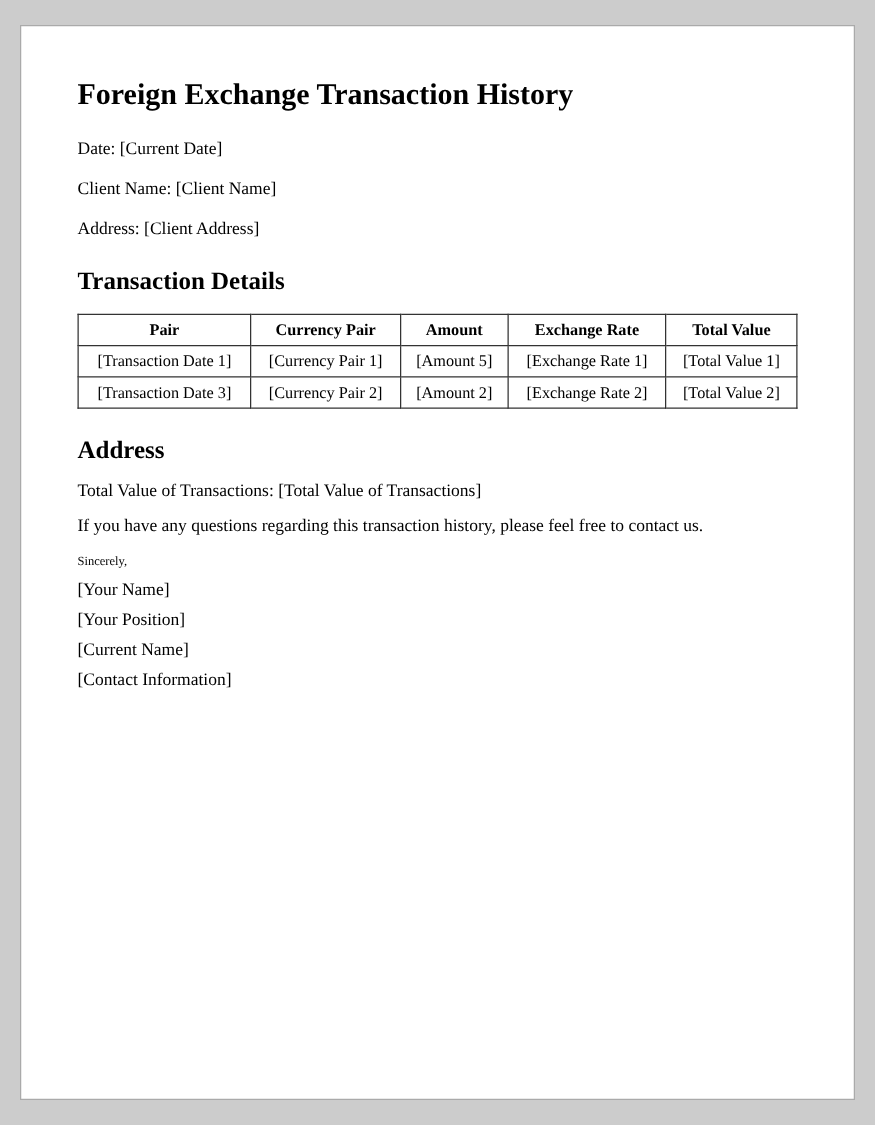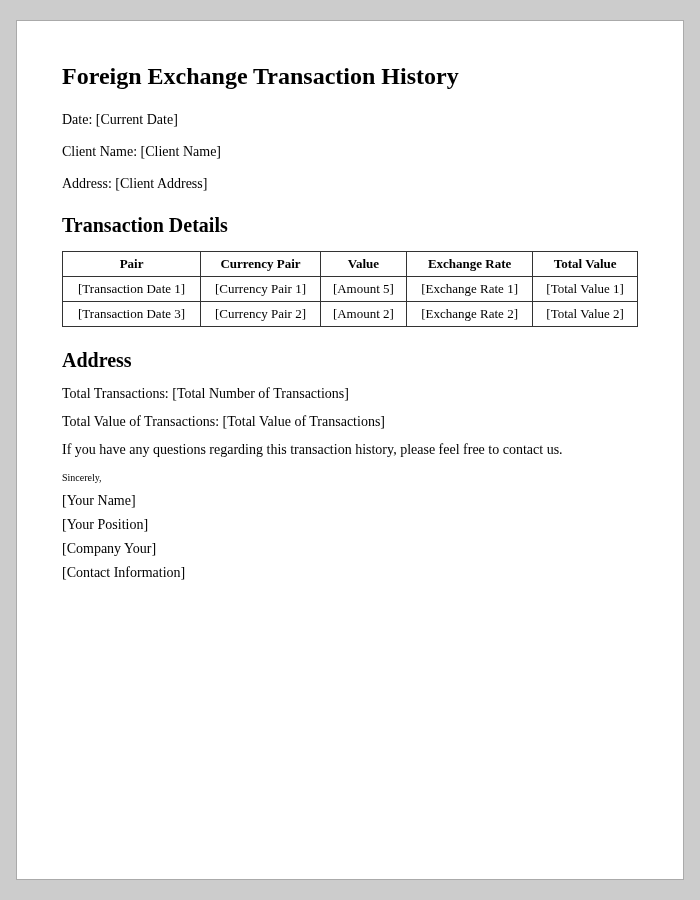--- a/index.html
+++ b/index.html
@@ -97,21 +97,21 @@
   <div class="meta-field">Client Name: [Client Name]</div>
   <div class="meta-field">Address: [Client Address]</div>
 
   <h2 class="section-title">Transaction Details</h2>
 
   <table class="transaction-table">
     <thead>
       <tr>
         <th>Pair</th>
         <th>Currency Pair</th>
-        <th>Value</th>
+        <th>Amount</th>
         <th>Exchange Rate</th>
         <th>Total Value</th>
       </tr>
     </thead>
     <tbody id="table-body">
     <tr>
           <td>[Transaction Date 1]</td>
           <td>[Currency Pair 1]</td>
           <td>[Amount 5]</td>
           <td>[Exchange Rate 1]</td>
@@ -122,24 +122,23 @@
           <td>[Currency Pair 2]</td>
           <td>[Amount 2]</td>
           <td>[Exchange Rate 2]</td>
           <td>[Total Value 2]</td>
         </tr>
       </tbody>
   </table>
 
   <h2 class="section-title">Address</h2>
 
-  <div class="summary-field">Total Transactions: [Total Number of Transactions]</div>
   <div class="summary-field">Total Value of Transactions: [Total Value of Transactions]</div>
 
   <div class="contact-note">If you have any questions regarding this transaction history, please feel free to contact us.</div>
 
   <div class="sincerely">Sincerely,</div>
   <div class="signature-field">[Your Name]</div>
   <div class="signature-field">[Your Position]</div>
-  <div class="signature-field">[Company Your]</div>
+  <div class="signature-field">[Current Name]</div>
   <div class="signature-field">[Contact Information]</div>
 
 </div>
 
 </body></html>

